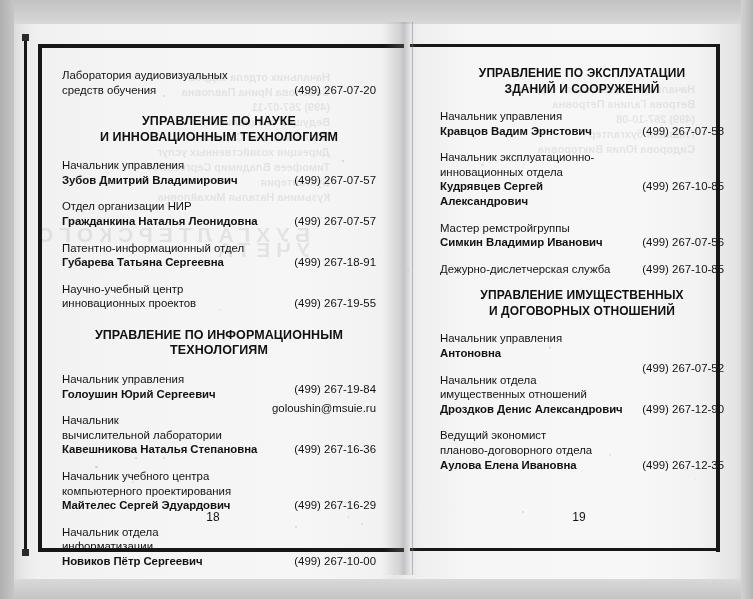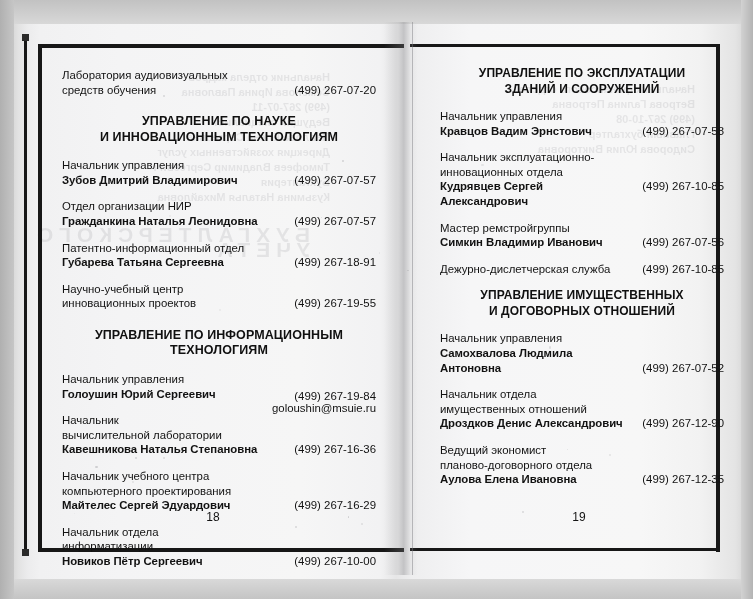--- a/index.html
+++ b/index.html
@@ -285,21 +285,21 @@
           </div>
           <div class="section-title">
             <span class="ln">УПРАВЛЕНИЕ ПО ИНФОРМАЦИОННЫМ</span>
             <span class="ln">ТЕХНОЛОГИЯМ</span>
           </div>
           <div class="entry">
             <span class="entry-text">
               <span class="ln">Начальник управления</span>
               <span class="ln b">Голоушин Юрий Сергеевич</span>
             </span>
-            <span class="phone" style="top: 17px;">(499) 267-19-84</span>
+            <span class="phone" style="top: 10px;">(499) 267-19-84</span>
             <span class="email" style="top: 29.2px;">goloushin@msuie.ru</span>
           </div>
           <div class="entry">
             <span class="entry-text">
               <span class="ln">Начальник</span>
               <span class="ln">вычислительной лаборатории</span>
               <span class="ln b">Кавешникова Наталья Степановна</span>
             </span>
             <span class="phone" style="top: 29.2px;">(499) 267-16-36</span>
           </div>
@@ -358,21 +358,20 @@
             </span>
             <span class="phone" style="top: 0px;">(499) 267-10-85</span>
           </div>
           <div class="section-title">
             <span class="ln">УПРАВЛЕНИЕ ИМУЩЕСТВЕННЫХ</span>
             <span class="ln">И ДОГОВОРНЫХ ОТНОШЕНИЙ</span>
           </div>
           <div class="entry">
             <span class="entry-text">
               <span class="ln">Начальник управления</span>
-              <span class="ln b">Самохвалова Людмила</span>
               <span class="ln b">Антоновна</span>
             </span>
             <span class="phone" style="top: 29.2px;">(499) 267-07-52</span>
           </div>
           <div class="entry">
             <span class="entry-text">
               <span class="ln">Начальник отдела</span>
               <span class="ln">имущественных отношений</span>
               <span class="ln b">Дроздков Денис Александрович</span>
             </span>

